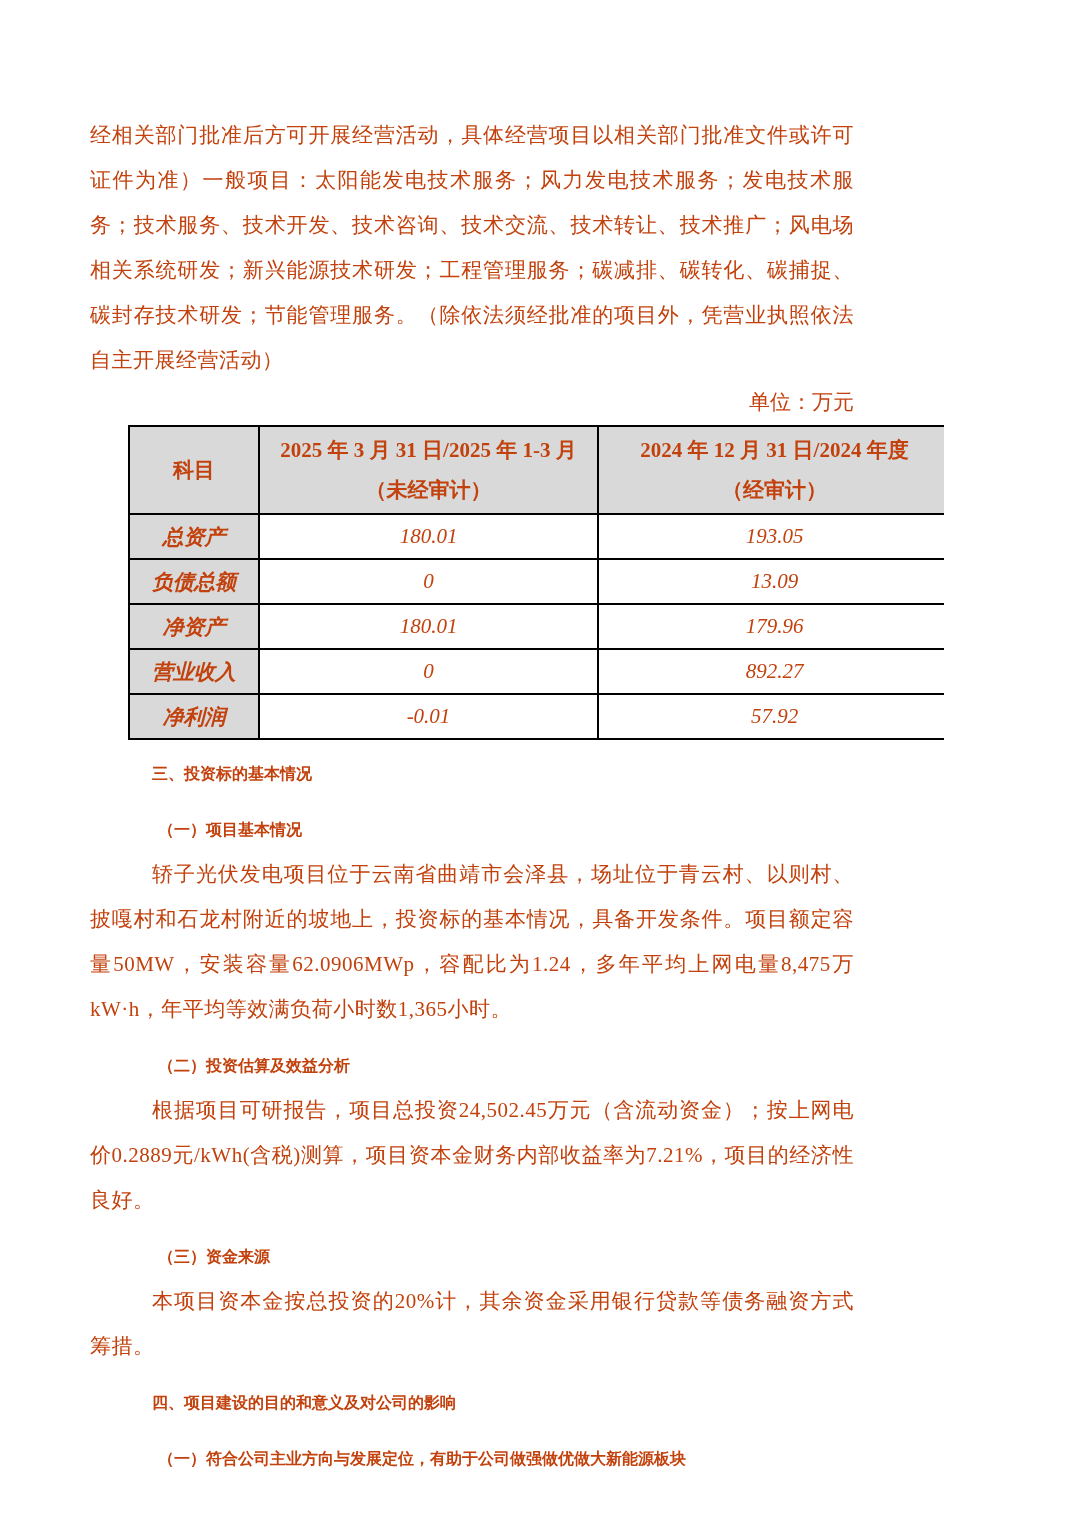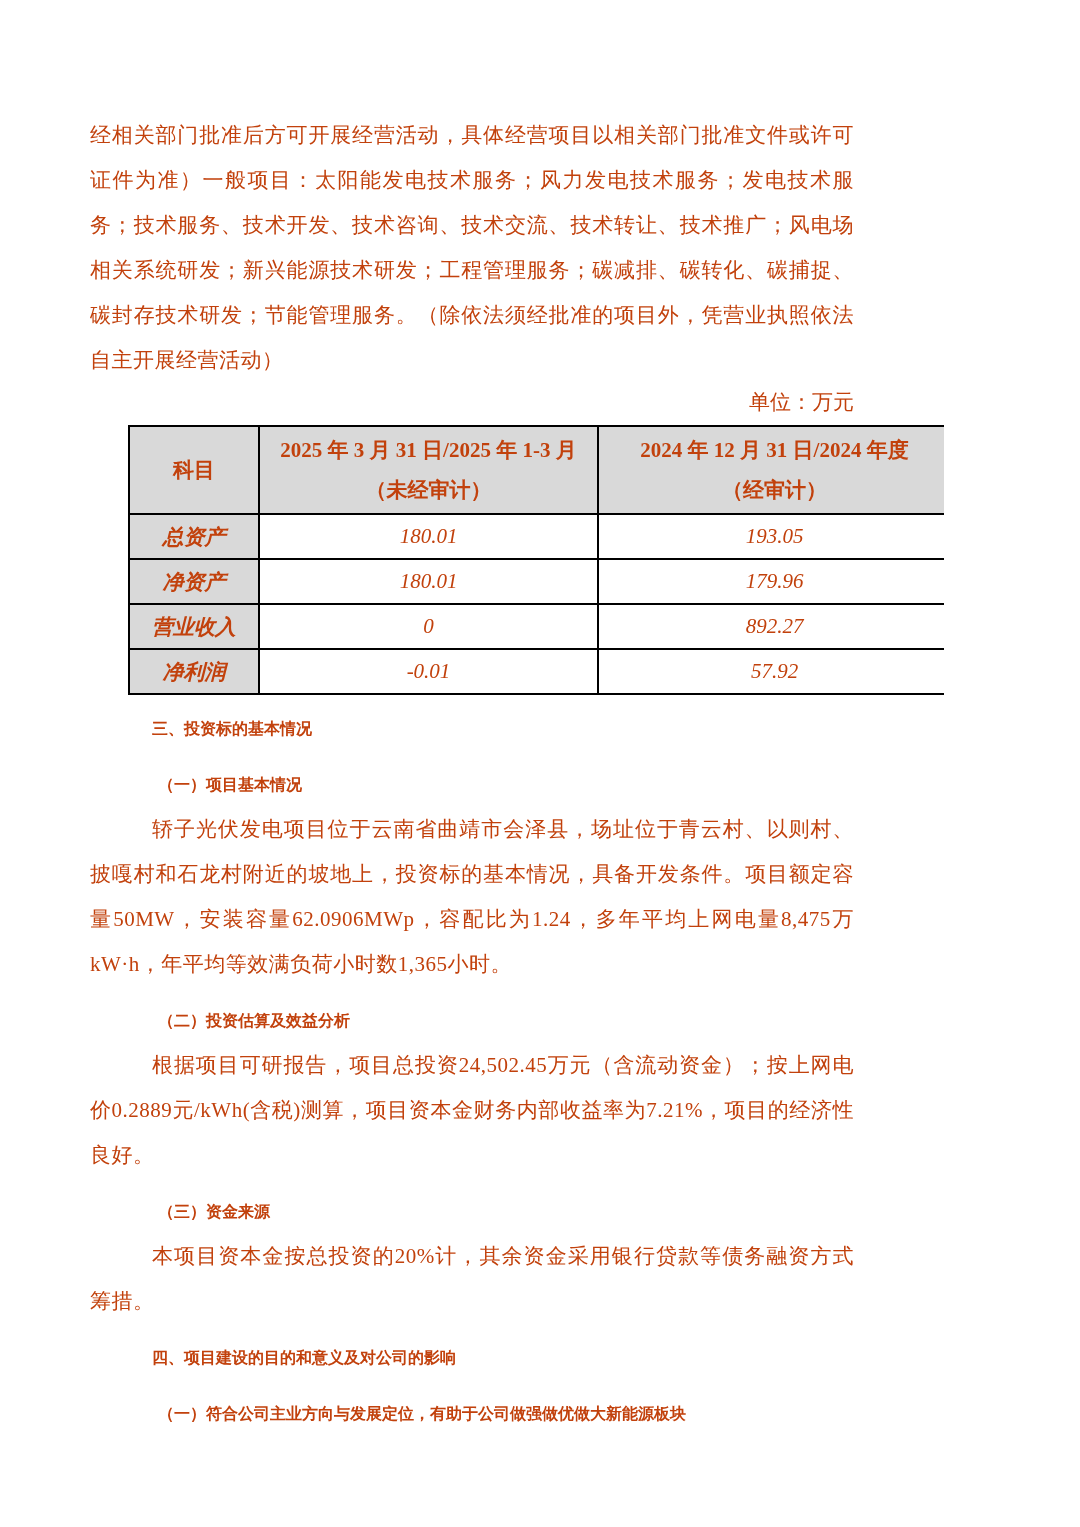--- a/index.html
+++ b/index.html
@@ -98,20 +98,25 @@
         </th>
       </tr>
     </thead>
     <tbody>
       <tr>
         <td class="row-label">总资产</td>
         <td>180.01</td>
         <td>193.05</td>
       </tr>
       <tr>
+        <td class="row-label">负债总额</td>
+        <td>0</td>
+        <td>13.09</td>
+      </tr>
+      <tr>
         <td class="row-label">净资产</td>
         <td>180.01</td>
         <td>179.96</td>
       </tr>
       <tr>
         <td class="row-label">营业收入</td>
         <td>0</td>
         <td>892.27</td>
       </tr>
       <tr>

